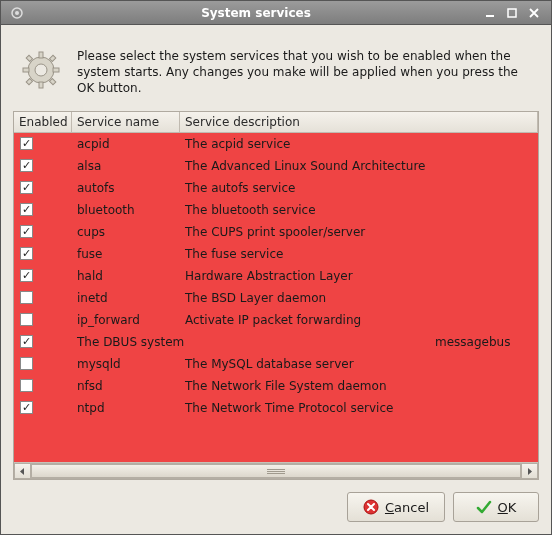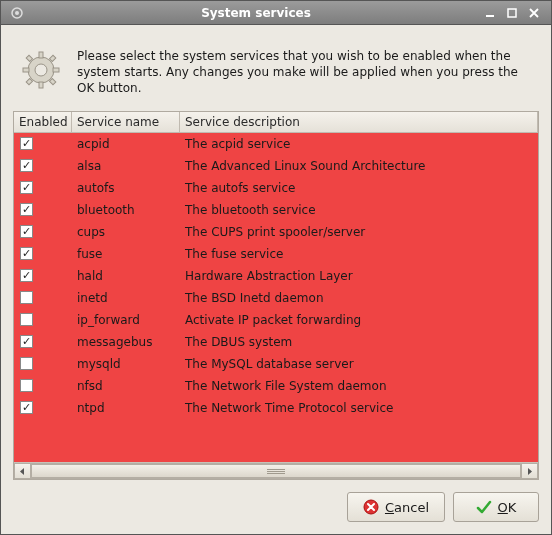--- a/index.html
+++ b/index.html
@@ -295,35 +295,35 @@
               <span class="checkbox checked"></span>
             </div>
             <div class="td col-name">hald</div>
             <div class="td col-desc">Hardware Abstraction Layer</div>
           </div>
           <div class="trow">
             <div class="td col-enabled">
               <span class="checkbox"></span>
             </div>
             <div class="td col-name">inetd</div>
-            <div class="td col-desc">The BSD Inetd daemon</div>
+            <div class="td col-desc">The BSD Layer daemon</div>
           </div>
           <div class="trow">
             <div class="td col-enabled">
               <span class="checkbox"></span>
             </div>
             <div class="td col-name">ip_forward</div>
             <div class="td col-desc">Activate IP packet forwarding</div>
           </div>
           <div class="trow">
             <div class="td col-enabled">
               <span class="checkbox checked"></span>
             </div>
+            <div class="td col-desc">The DBUS system</div>
             <div class="td col-name">messagebus</div>
-            <div class="td col-desc">The DBUS system</div>
           </div>
           <div class="trow">
             <div class="td col-enabled">
               <span class="checkbox"></span>
             </div>
             <div class="td col-name">mysqld</div>
             <div class="td col-desc">The MySQL database server</div>
           </div>
           <div class="trow">
             <div class="td col-enabled">

